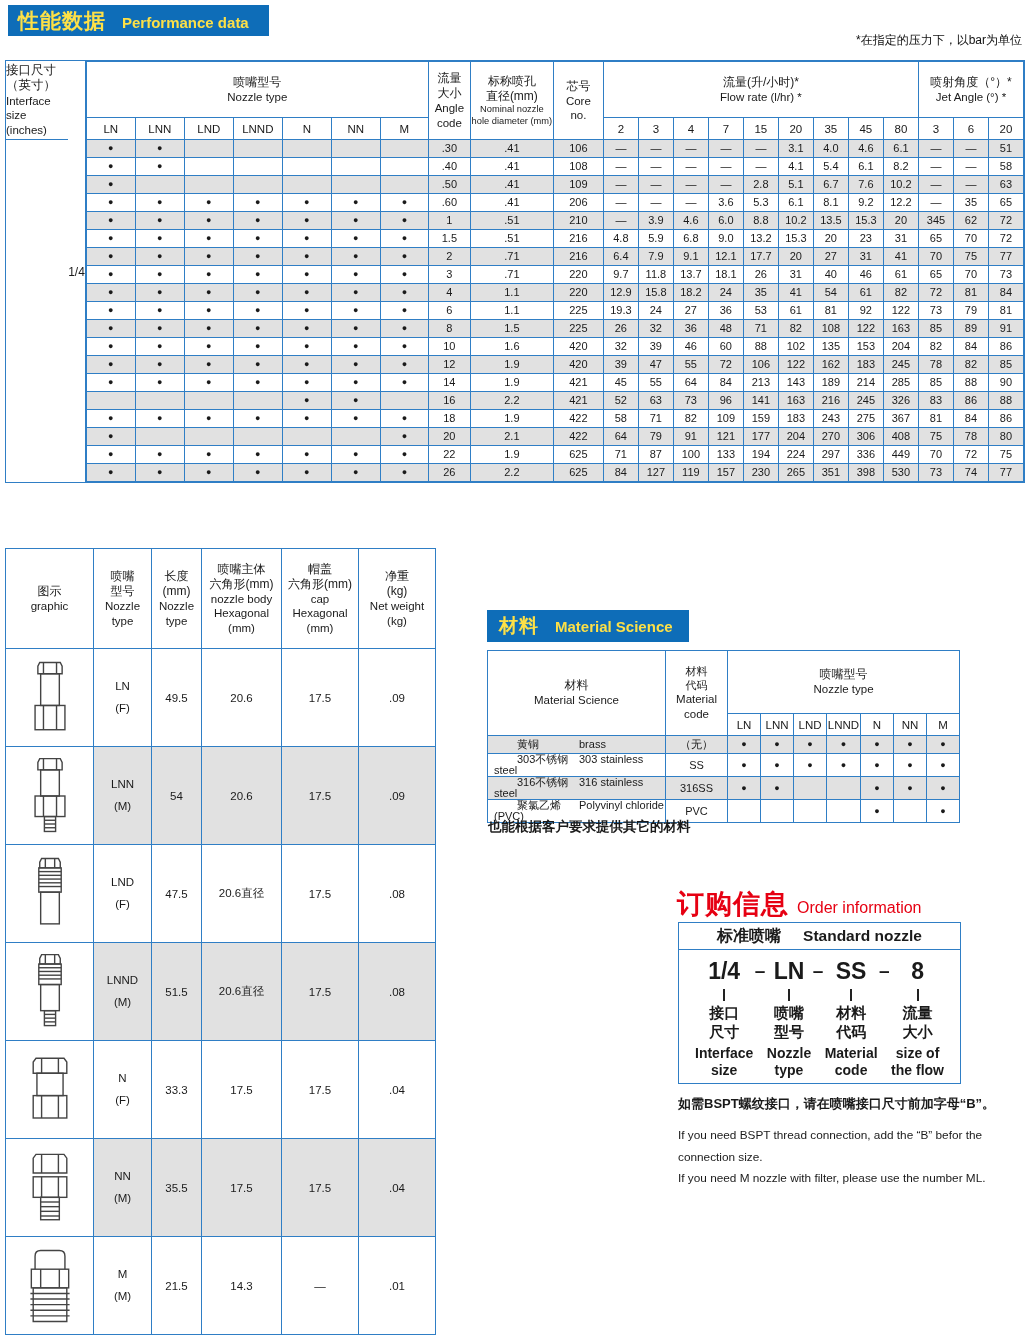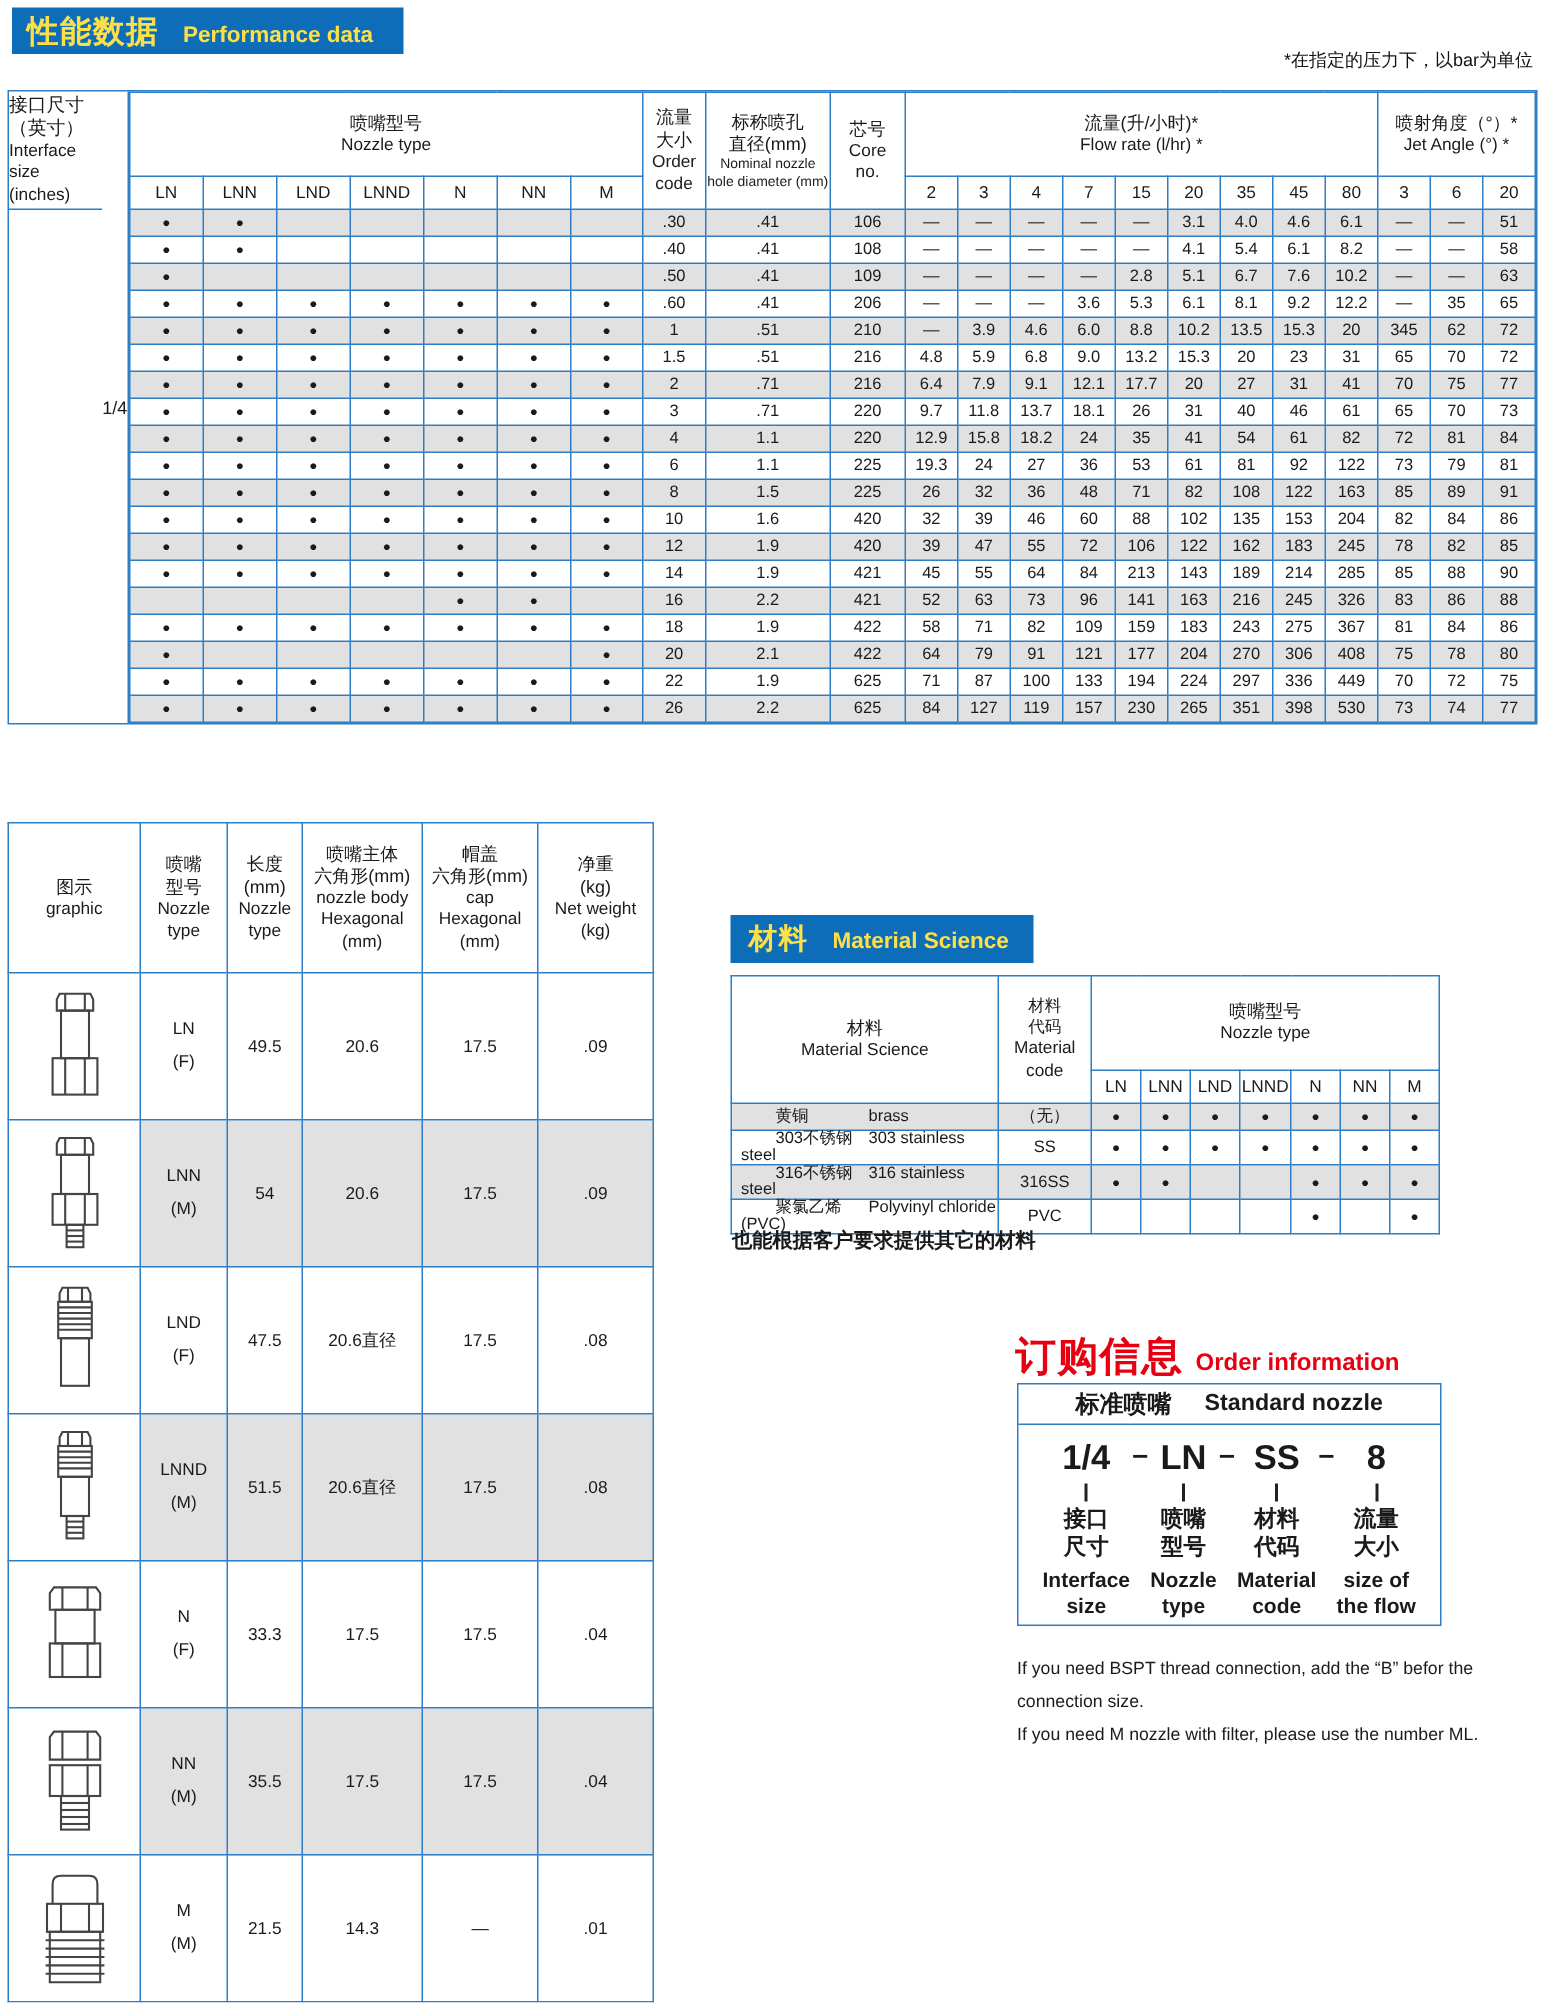--- a/index.html
+++ b/index.html
@@ -75,21 +75,21 @@
   .mat thead .sm{ font-size:11px; }
   .mat tbody td{ height:18px; line-height:1; }
   .mat tbody tr:nth-child(odd) td{ background:var(--gray); }
   .mat .mat-name{ text-align:left; padding-left:6px; }
   .mat .mat-name .cn-name{ display:inline-block; width:62px;margin-left:23px; }
   .mat-note{ position:absolute; left:488px; top:818px; font-size:13.5px; font-weight:bold; }
 
   
   .order-title{ position:absolute; left:677px; top:886px; display:flex; align-items:baseline; gap:8px; color:var(--red); }
   .order-title .cn-big{ font-size:27px; font-weight:bold; letter-spacing:1px; }
-  .order-title .en-big{ font-size:16px; font-weight:bold; }
+  .order-title .en-big{ font-size:16px; font-weight:normal; }
   .order-box{ position:absolute; left:678px; top:922px; width:283px; height:162px; border:1px solid var(--bord); }
   .order-box-head{
     height:27px; border-bottom:1px solid var(--bord);
     display:flex; align-items:center; justify-content:center; gap:22px; font-weight:bold;
   }
   .order-box-head .cn{ font-size:16px; }
   .order-box-head .en{ font-size:15.5px; }
   .order-parts{ display:flex; justify-content:space-between; padding:6px 16px 0 16px; }
   .order-part{ text-align:center; }
   .part-value{ font-size:23px; font-weight:bold; line-height:30px; }
@@ -148,21 +148,21 @@
     </colgroup>
     <thead>
       <tr>
         <th colspan="7">
           <span class="hline">喷嘴型号</span>
           <span class="hline en">Nozzle type</span>
         </th>
         <th rowspan="2">
           <span class="hline">流量</span>
           <span class="hline">大小</span>
-          <span class="hline en">Order</span>
+          <span class="hline en">Angle</span>
           <span class="hline en">code</span>
         </th>
         <th rowspan="2">
           <span class="hline">标称喷孔</span>
           <span class="hline">直径(mm)</span>
           <span class="hline sm">Nominal nozzle</span>
           <span class="hline sm">hole diameter (mm)</span>
         </th>
         <th rowspan="2">
           <span class="hline">芯号</span>
@@ -1064,17 +1064,18 @@
         </div>
       <div class="part-en">
           <span class="hline">size of</span>
           <span class="hline">the flow</span>
         </div>
     </div>
   </div>
 </div>
 
 <div class="order-notes">
+  <div class="note-cn">如需BSPT螺纹接口，请在喷嘴接口尺寸前加字母“B”。</div>
   <div class="en-block">
     <div class="note-en">If you need BSPT thread connection, add the  “B”  befor the connection size.</div>
     <div class="note-en">If you need M nozzle with filter, please use the number ML.</div>
   </div>
 </div>
 
 </body></html>

